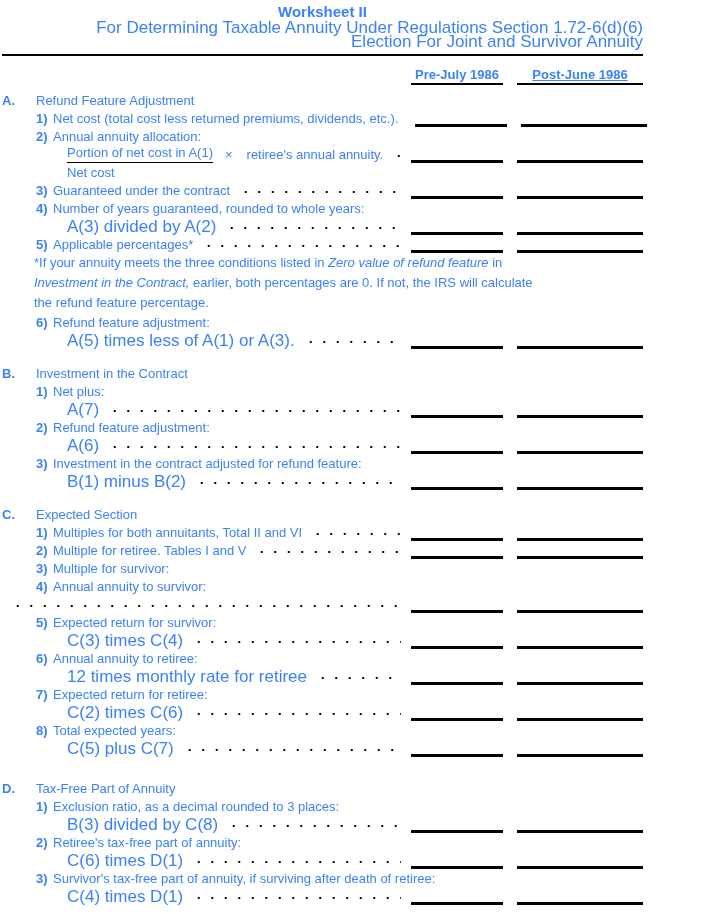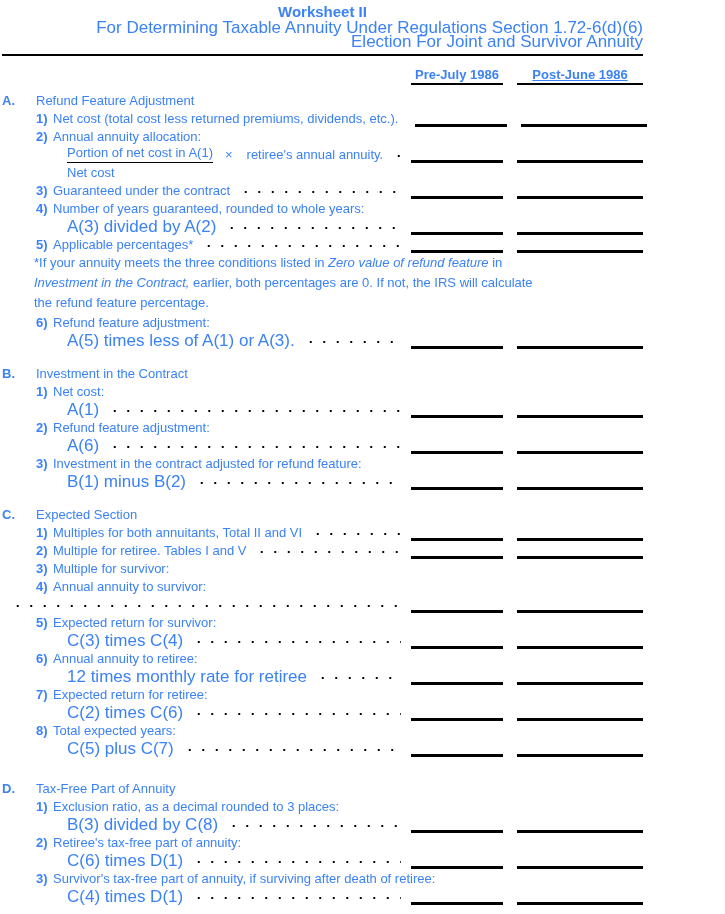--- a/index.html
+++ b/index.html
@@ -150,27 +150,27 @@
   </div>
 
   <div class="section">
     <div class="row">
       <span class="letter">B.</span>
       <span class="sec-title">Investment in the Contract</span>
     </div>
     <div>
   <div class="row">
     <span class="num">1)</span>
-    <span class="txt">Net cost:</span>
-
-  </div>
-
-  <div class="row sub">
-
-    <span class="txt">A(1)</span>
+    <span class="txt">Net plus:</span>
+
+  </div>
+
+  <div class="row sub">
+
+    <span class="txt">A(7)</span>
     <span class="leader"></span>
     <span class="blank c1"></span>
     <span class="blank c2"></span>
   </div>
 
   <div class="row">
     <span class="num">2)</span>
     <span class="txt">Refund feature adjustment:</span>
 
   </div>

